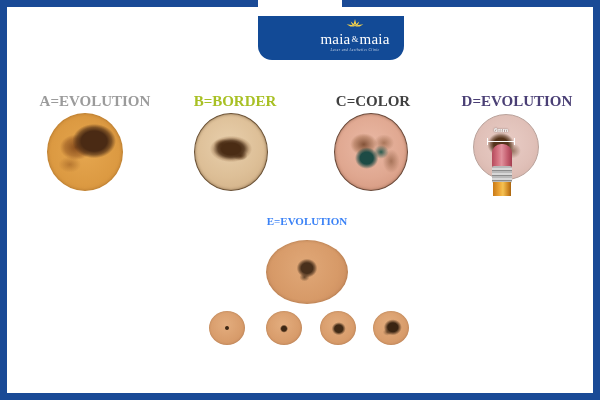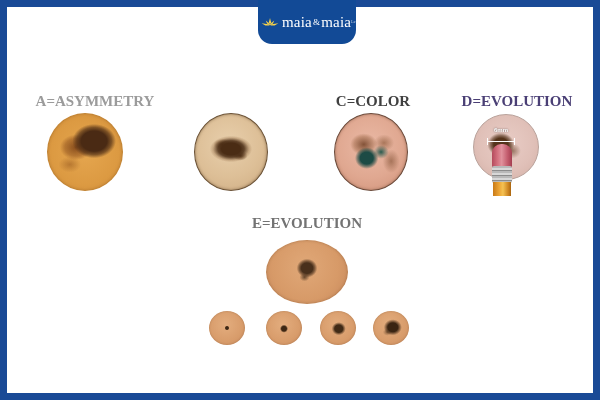--- a/index.html
+++ b/index.html
@@ -15,26 +15,27 @@
     border:7px solid #1a4a96;
     border-top-width:0;
   }
   
   .topbar{position:absolute;top:0;height:7px;background:#1a4a96;}
   .topbar.left{left:0;width:251px;}
   .topbar.right{right:0;width:251px;}
 
   
   .logo-banner{
-    position:absolute;top:0;left:251px;width:98px;height:44px;
+    position:absolute;top:16px;left:251px;width:98px;height:44px;
     background:#124a96;
     border-bottom-left-radius:14px;border-bottom-right-radius:14px;
-    display:flex;flex-direction:row;align-items:center;
+    display:flex;flex-direction:column;align-items:center;
     justify-content:flex-start;
     overflow:hidden;
+    padding-left:48px;
   }
   .logo-star{margin-top:3px;line-height:0;}
   .logo-word{
     color:#ffffff;font-size:15px;line-height:15px;margin-top:1px;
     letter-spacing:.2px;font-family:"Liberation Serif", serif;
     white-space:nowrap;
   }
   .logo-word .amp{font-size:9px;vertical-align:2px;padding:0 1px;}
   .logo-tag{
     color:#c9d6e8;font-size:3.6px;line-height:5px;margin-top:1px;
@@ -44,21 +45,21 @@
 
   
   .label{
     position:absolute;text-align:center;white-space:nowrap;
     font-weight:bold;font-family:"Liberation Serif", serif;
   }
   .label.lbl-a{left:8px;  top:93px; width:160px; font-size:15px; color:#9b9b9b;}
   .label.lbl-b{left:168px;top:93px; width:120px; font-size:15px; color:#a8c024;}
   .label.lbl-c{left:306px;top:93px; width:120px; font-size:15px; color:#404040;}
   .label.lbl-d{left:440px;top:93px; width:140px; font-size:15px; color:#4a3f75;}
-  .label.lbl-e{left:230px;top:215px;width:140px; font-size:15px; color:#737373;}
+  .label.lbl-e{left:230px;top:215px;width:140px; font-size:11px; color:#3b82f6;}
 
   
   .lesion{position:absolute;border-radius:50%;overflow:hidden;}
 
   
   .lesion-a{
     left:40px;top:113px;width:76px;height:78px;
     background:
       radial-gradient(ellipse 28px 22px at 62% 36%, #4a2a14 0%, #4a2a14 46%, rgba(74,42,20,.65) 62%, rgba(120,70,30,0) 78%),
       radial-gradient(ellipse 20px 16px at 38% 44%, rgba(120,62,20,.85) 0%, rgba(140,78,28,.5) 55%, rgba(160,100,40,0) 80%),
@@ -179,23 +180,24 @@
         <path d="M12 6.6 L20.4 5.2 L16.6 7.6 L12.8 7.6 Z" fill="#f6d24a"></path>
         <path d="M12 6.6 L3.6 5.2 L7.4 7.6 L11.2 7.6 Z" fill="#f6d24a"></path>
       </svg>
     </span>
     <div class="logo-word">
       <span>maia</span><span class="amp">&amp;</span><span>maia</span>
     </div>
     <div class="logo-tag">Laser and Aesthetics Clinic</div>
   </div>
 
-  <div class="label lbl-a">A=ASYMMETRY</div>
+  <div class="label lbl-a">A=EVOLUTION</div>
   <div class="lesion lesion-a"></div>
 
+  <div class="label lbl-b">B=BORDER</div>
   <div class="lesion lesion-b"></div>
 
   <div class="label lbl-c">C=COLOR</div>
   <div class="lesion lesion-c"></div>
 
   <div class="label lbl-d">D=EVOLUTION</div>
   <div class="lesion lesion-d"></div>
   <div class="mm-label">6mm</div>
   <div class="mm-rule">
     <i class="bar"></i>

